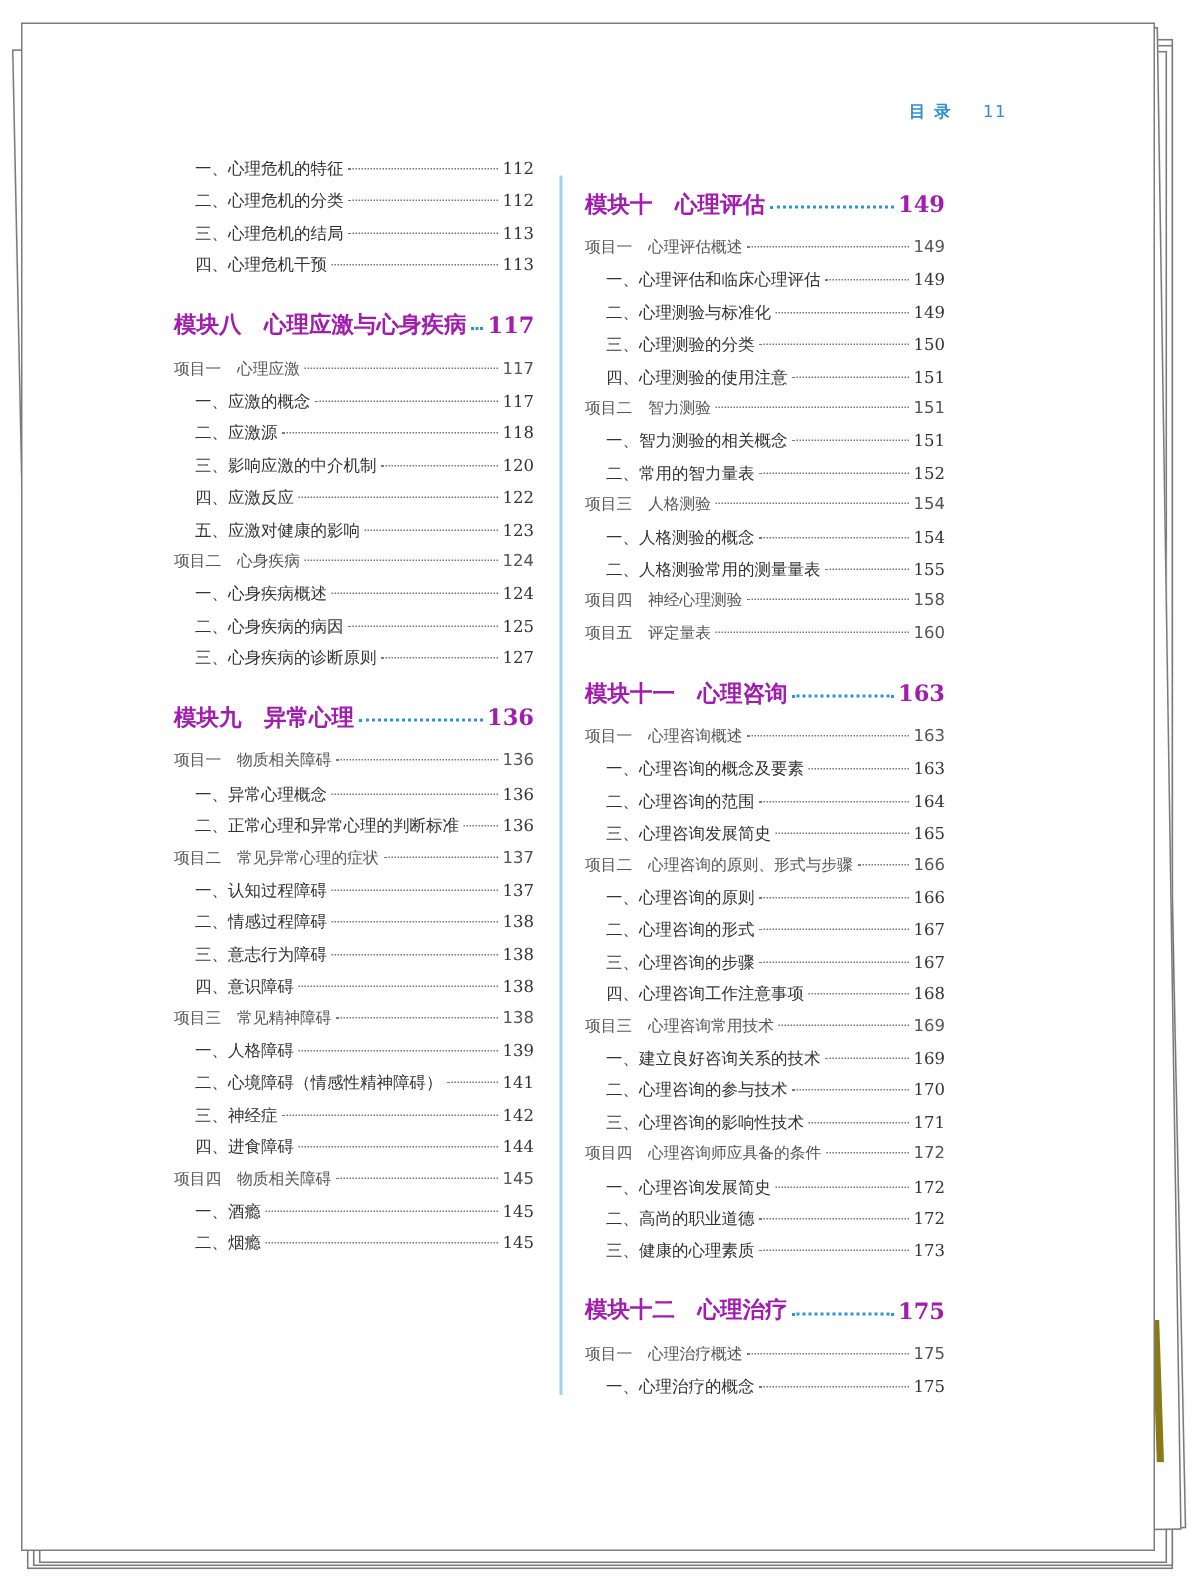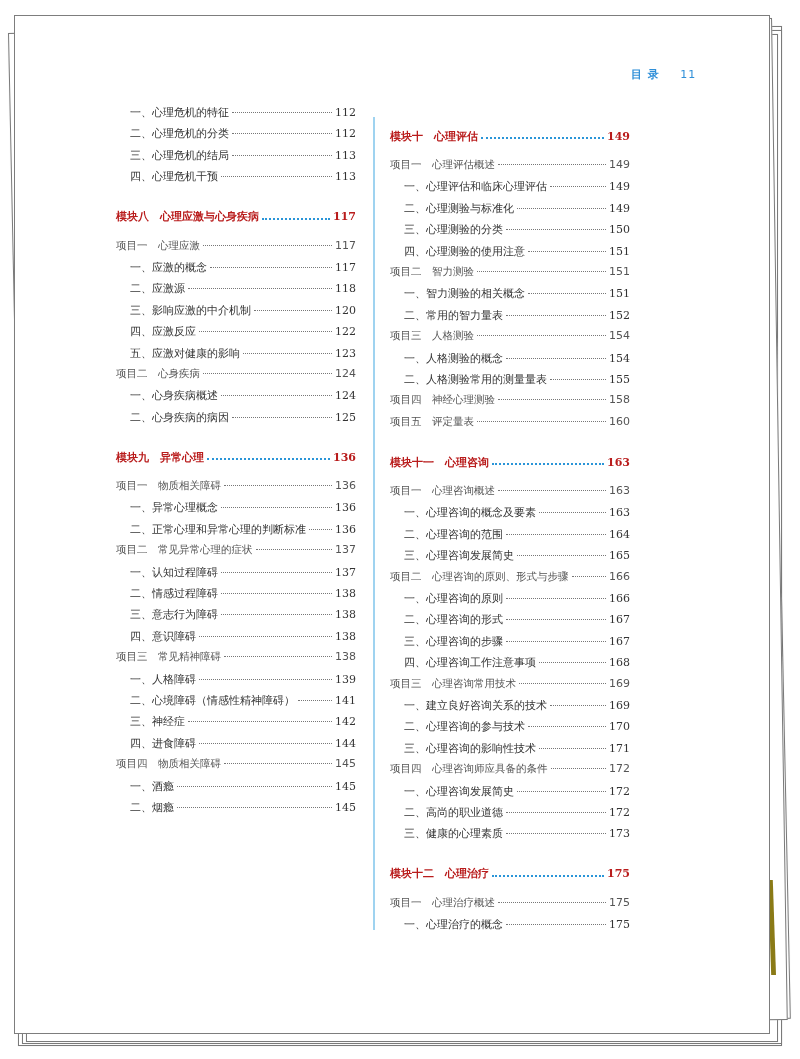--- a/index.html
+++ b/index.html
@@ -31,21 +31,21 @@
   .accent-strip-right {
     position: absolute; left: 768px; top: 880px; width: 8px; height: 95px;
     background: #8a7a16;
     clip-path: polygon(0 0, 60% 0, 100% 100%, 40% 100%);
   }
   .front {
     position: absolute; left: 14px; top: 15px; width: 754px; height: 1017px;
     background: #fff; border: 1px solid #7d7d7d;
   }
   .running-head {
-    position: absolute; left: 631px; top: 67px;
+    position: absolute; left: 606px; top: 67px;
     font-family: "DejaVu Sans", "Liberation Sans", sans-serif;
     font-size: 11px; color: #2f8fd8; letter-spacing: 1px;
   }
   .running-head .rh-title { margin-right: 16px; font-weight: bold; }
   .col {
     position: absolute; width: 240px;
   }
   .col.left { left: 116px; top: 105px; }
   .col.right { left: 390px; top: 118px; }
   .divider {
@@ -66,21 +66,21 @@
   .entry .pg { flex: 0 0 auto; }
   .entry.sec { padding-left: 14px; font-family: "DejaVu Serif", "Liberation Serif", serif; justify-content: flex-end; }
   .entry.proj {
     font-family: "DejaVu Sans", "Liberation Sans", sans-serif;
     font-size: 10.5px; color: #555; text-align: center;
   }
   .entry.proj .pg { font-size: 11px; }
   .entry.mod {
     height: 36px; align-items: center;
     font-family: "DejaVu Sans", "Liberation Sans", sans-serif;
-    font-size: 11px; color: #b91c1c; font-weight: bold;
+    font-size: 15px; color: #a21caf; font-weight: bold;
     margin-top: 8px; margin-bottom: 4px;
   }
   .entry.mod .dots { border-bottom: 2px dotted #2a95d8; transform: translateY(2px); }
   .entry.mod .pg { font-family: "DejaVu Serif", "Liberation Serif", serif; }
   .entry.mod.first { margin-top: 0; }
 </style>
 </head>
 <body>
 
 <div class="sheet tilt-left"></div>
@@ -164,20 +164,25 @@
     <div class="entry sec">
       <span class="label">一、心身疾病概述</span>
       <span class="dots"></span>
       <span class="pg">124</span>
     </div>
     <div class="entry sec">
       <span class="label">二、心身疾病的病因</span>
       <span class="dots"></span>
       <span class="pg">125</span>
     </div>
+    <div class="entry sec">
+      <span class="label">三、心身疾病的诊断原则</span>
+      <span class="dots"></span>
+      <span class="pg">127</span>
+    </div>
     <div class="entry mod">
       <span class="label">模块九　异常心理</span>
       <span class="dots"></span>
       <span class="pg">136</span>
     </div>
     <div class="entry proj">
       <span class="label">项目一　物质相关障碍</span>
       <span class="dots"></span>
       <span class="pg">136</span>
     </div>

